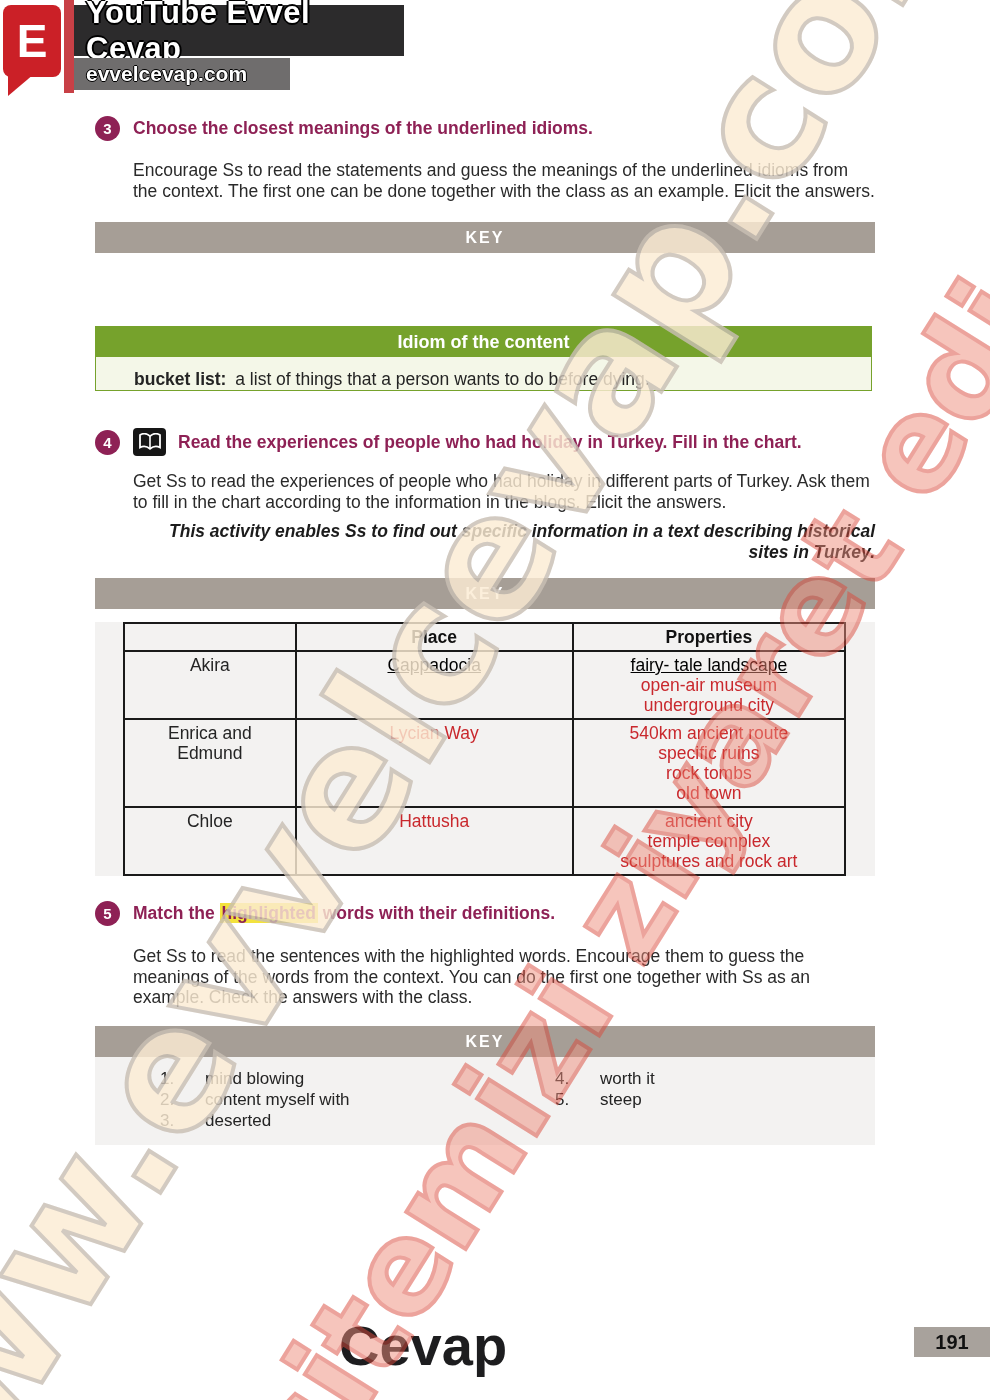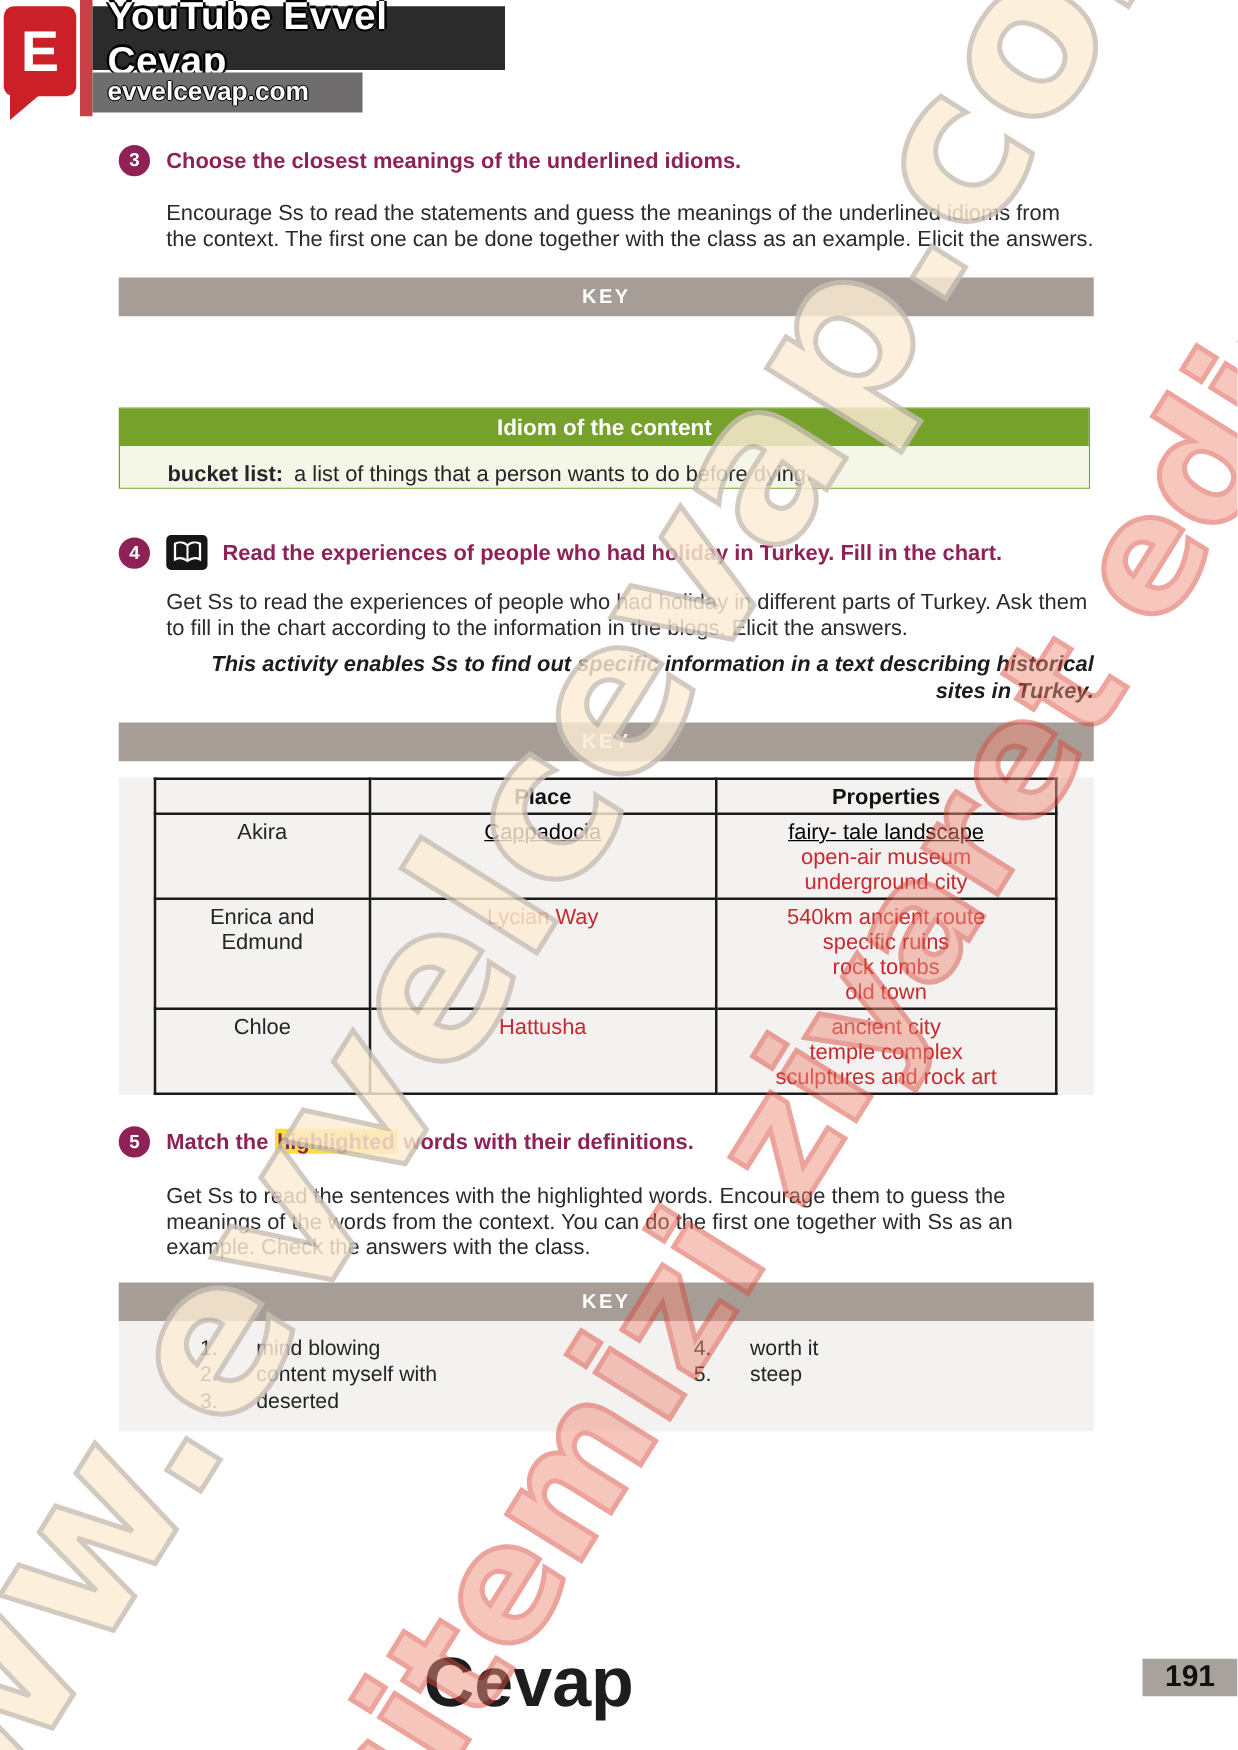--- a/index.html
+++ b/index.html
@@ -77,21 +77,21 @@
   
   .footer-logo { position:absolute; left:325px; top:1312px; display:flex; align-items:flex-start; z-index:10; }
   .footer-red { position:relative; background:#cb2027; border-radius:6px; padding:4px 14px 8px 14px; }
   .footer-red span { color:#fff; font-size:56px; font-weight:bold; line-height:60px; }
   .footer-tail { position:absolute; right:10px; bottom:-22px; width:0; height:0;
     border-left:0 solid transparent; border-right:28px solid transparent; border-top:24px solid #cb2027; }
   .footer-dark { color:#1d1d1f; font-size:56px; font-weight:bold; line-height:60px; margin-left:14px; padding-top:4px; }
 
   .page-badge { position:absolute; right:0; top:1327px; width:76px; height:30px; background:#a8a29c;
     display:flex; align-items:center; justify-content:center; z-index:10; }
-  .page-badge span { font-size:24px; font-weight:bold; color:#111; }
+  .page-badge span { font-size:20px; font-weight:bold; color:#111; }
 
   
   .wm { position:absolute; white-space:nowrap; font-weight:bold; pointer-events:none; z-index:30;
     font-family:"DejaVu Sans", sans-serif; transform-origin:center; }
   .wm-peach { left:400px; top:700px; font-size:168px; color:#fcecd4; opacity:.82;
     -webkit-text-stroke:4px #c9bfb4; text-shadow:0 0 2px #c9bfb4;
     transform:translate(-50%,-50%) rotate(-58deg); }
   .wm-red { left:700px; top:790px; font-size:128px; color:#ef8d7c; opacity:.5;
     -webkit-text-stroke:4px #da4a3c; text-shadow:0 0 2px #da4a3c;
     transform:translate(-50%,-50%) rotate(-58deg); }

